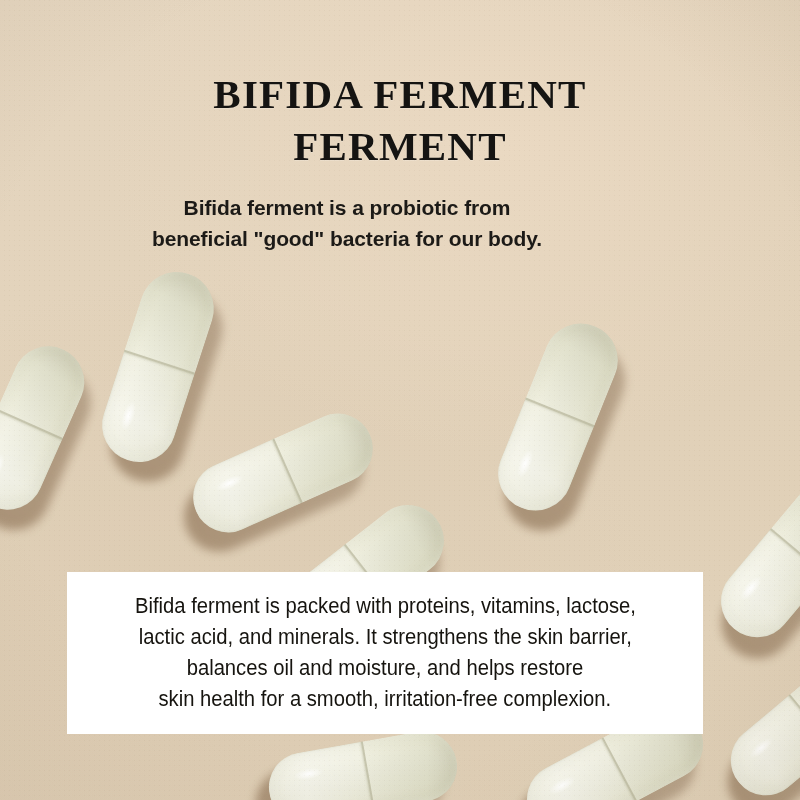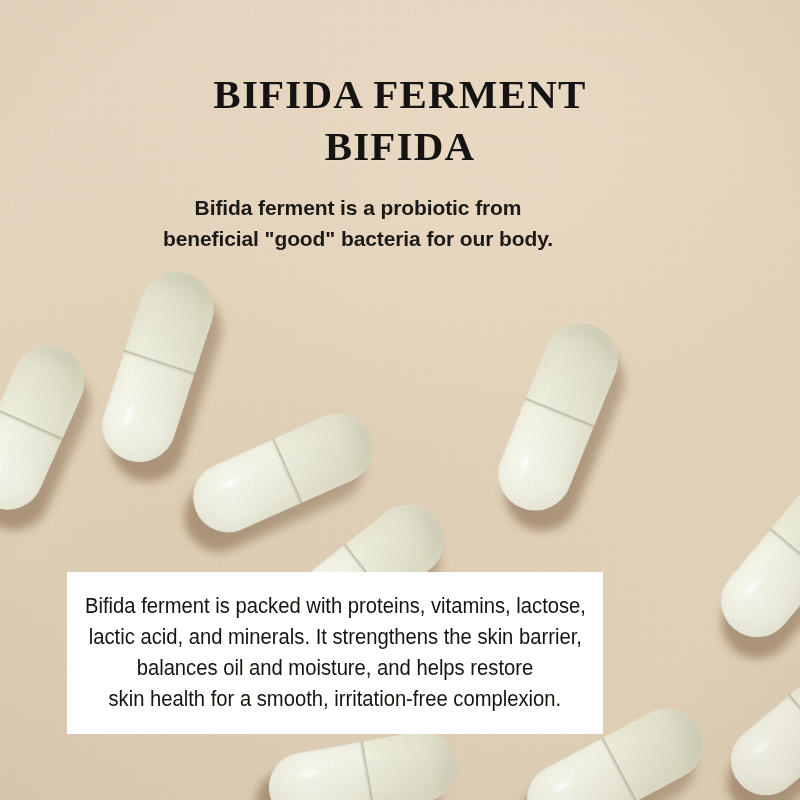--- a/index.html
+++ b/index.html
@@ -116,41 +116,41 @@
     font-size: 41px;
     letter-spacing: 1.2px;
     line-height: 52px;
     color: #151412;
     margin: 0;
     text-shadow: 0 1px 0 rgba(255,255,255,.18);
   }
 
   #subtitle-block {
     position: absolute;
-    left: 16px;
+    left: 5px;
     top: 192px;
     width: 684px;
     text-align: center;
     z-index: 5;
   }
   .subtitle-line {
     font-family: "Liberation Sans", sans-serif;
     font-weight: 700;
     font-size: 21px;
     line-height: 31px;
     color: #1c1a17;
     margin: 0;
     letter-spacing: -0.1px;
   }
 
   #body-card {
     position: absolute;
     left: 67px;
     top: 572px;
-    width: 536px;
+    width: 636px;
     height: 162px;
     background: #ffffff;
     z-index: 6;
     display: flex;
     flex-direction: column;
     align-items: center;
     justify-content: center;
   }
   .body-line {
     font-family: "Liberation Sans", sans-serif;
@@ -246,21 +246,21 @@
           </div>
         </div>
       </div>
 
     <div class="bg-grain"></div>
     <div class="bg-vignette"></div>
   </div>
 
   <div id="title-block">
     <p class="title-line">BIFIDA FERMENT</p>
-    <p class="title-line">BIFIDA</p>
+    <p class="title-line">FERMENT</p>
   </div>
 
   <div id="subtitle-block">
     <p class="subtitle-line">Bifida ferment is a probiotic from</p>
     <p class="subtitle-line">beneficial "good" bacteria for our body.</p>
   </div>
 
   <div id="body-card">
     <p class="body-line">Bifida ferment is packed with proteins, vitamins, lactose,</p>
     <p class="body-line">lactic acid, and minerals. It strengthens the skin barrier,</p>

